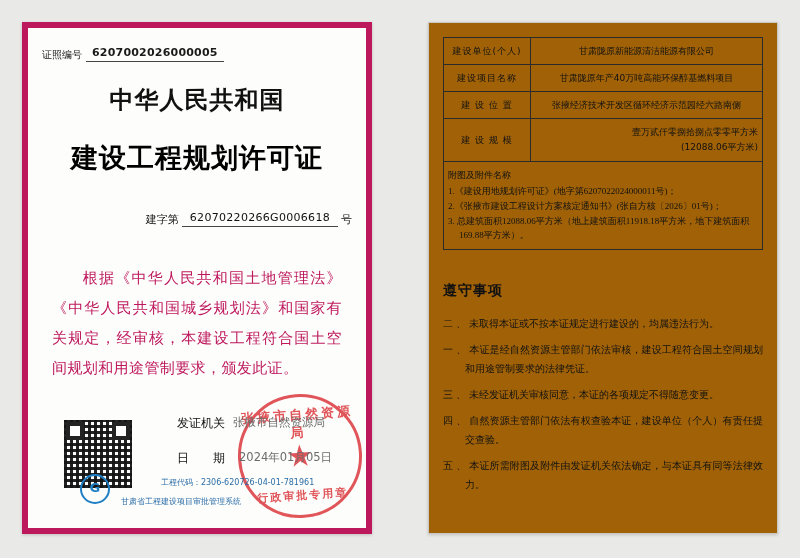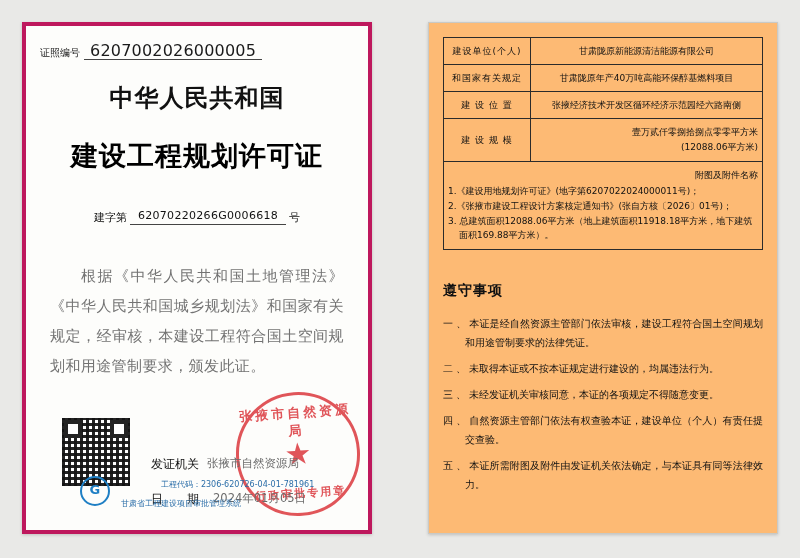--- a/index.html
+++ b/index.html
@@ -20,31 +20,31 @@
   }
 
   
   .cert-left {
     position: absolute;
     left: 22px;
     top: 22px;
     width: 350px;
     height: 512px;
     background: #fdfdfb;
-    border: 4px solid #be185d;
+    border: 6px solid #be185d;
     box-shadow: 0 1px 3px rgba(0,0,0,0.18);
     box-sizing: border-box;
   }
   .cert-right {
     position: absolute;
     left: 428px;
     top: 22px;
     width: 350px;
     height: 512px;
-    background: #fdba74;
+    background: #a16207;
     border: 1px solid #c9c9c5;
     box-shadow: 0 1px 3px rgba(0,0,0,0.18);
     box-sizing: border-box;
   }
 
   .lc-inner {
     position: absolute;
     left: 14px;
     top: 14px;
     right: 14px;
@@ -60,23 +60,24 @@
   }
   .cert-no-label {
     white-space: nowrap;
     margin-right: 4px;
     line-height: 14px;
   }
   .cert-no-value {
     flex: 0 0 auto;
     border-bottom: 1px solid #444;
     padding: 0 6px 1px 6px;
-    font-size: 16px;
+    font-size: 11px;
     line-height: 14px;
     letter-spacing: 0.2px;
+    font-weight: bold;
   }
 
   .title-country {
     text-align: center;
     font-size: 24px;
     font-weight: bold;
     letter-spacing: 1px;
     color: #111;
     margin-top: 22px;
     font-family: "DejaVu Sans", sans-serif;
@@ -86,54 +87,53 @@
     font-size: 27px;
     font-weight: bold;
     letter-spacing: 1px;
     color: #000;
     margin-top: 24px;
   }
 
   .jian-row {
     display: flex;
     align-items: flex-end;
-    justify-content: center;
+    justify-content: flex-end;
     margin-top: 34px;
     font-size: 11px;
     color: #111;
   }
   .jian-label { margin-right: 3px; line-height: 15px; }
   .jian-value {
     border-bottom: 1px solid #444;
     padding: 0 8px 1px 8px;
     font-size: 11px;
     line-height: 15px;
     letter-spacing: 0.3px;
   }
   .jian-suffix { margin-left: 3px; line-height: 15px; }
 
   .body-text {
     margin-top: 36px;
     padding: 0 10px;
     font-size: 15px;
     line-height: 30px;
-    color: #737373;
+    color: #be185d;
     text-align: justify;
     letter-spacing: 0.4px;
   }
   .body-text .indent { display: inline-block; width: 30px; }
 
   .sign-block {
     position: absolute;
-    left: 111px;
+    left: 135px;
     top: 372px;
     width: 215px;
     font-size: 12px;
     color: #111;
-    margin-top: 43px;
   }
   .sign-row {
     display: flex;
     align-items: flex-end;
     margin-bottom: 18px;
   }
   .sign-label {
     white-space: nowrap;
     margin-right: 4px;
     line-height: 16px;
@@ -286,26 +286,27 @@
   }
   td.val.scale {
     text-align: right;
     line-height: 15px;
   }
   td.attach {
     text-align: left;
     padding: 6px 7px 8px 7px;
     line-height: 15px;
   }
-  .attach-title { margin-bottom: 2px; text-align: right; }
+  .attach-title { margin-bottom: 2px; }
   .attach-list { margin: 0; padding: 0; list-style: none; }
   .attach-list li {
     text-indent: -11px;
     padding-left: 11px;
     margin-bottom: 1px;
+    font-family: Liberation Serif, serif;
   }
 
   .rules-title {
     margin-top: 32px;
     font-size: 14px;
     font-weight: bold;
     color: #111;
     letter-spacing: 1px;
     font-family: Liberation Mono, monospace;
   }
@@ -382,21 +383,21 @@
   <div class="cert-right">
     <div class="rc-inner">
 
       <table class="info">
         <tbody>
           <tr>
             <td class="lbl">建设单位(个人)</td>
             <td class="val">甘肃陇原新能源清洁能源有限公司</td>
           </tr>
           <tr>
-            <td class="lbl">和国家有关规定</td>
+            <td class="lbl">建设项目名称</td>
             <td class="val">甘肃陇原年产40万吨高能环保醇基燃料项目</td>
           </tr>
           <tr>
             <td class="lbl">建 设 位 置</td>
             <td class="val">张掖经济技术开发区循环经济示范园经六路南侧</td>
           </tr>
           <tr>
             <td class="lbl">建 设 规 模</td>
             <td class="val scale">
               <div>壹万贰仟零捌拾捌点零零平方米</div>
@@ -412,22 +413,22 @@
                 <li>3. 总建筑面积12088.06平方米（地上建筑面积11918.18平方米，地下建筑面积169.88平方米）。</li>
               </ul>
             </td>
           </tr>
         </tbody>
       </table>
 
       <div class="rules-title">遵守事项</div>
 
       <ul class="rules-list">
+        <li><span class="num">二、</span><span>未取得本证或不按本证规定进行建设的，均属违法行为。</span></li>
         <li><span class="num">一、</span><span>本证是经自然资源主管部门依法审核，建设工程符合国土空间规划和用途管制要求的法律凭证。</span></li>
-        <li><span class="num">二、</span><span>未取得本证或不按本证规定进行建设的，均属违法行为。</span></li>
         <li><span class="num">三、</span><span>未经发证机关审核同意，本证的各项规定不得随意变更。</span></li>
         <li><span class="num">四、</span><span>自然资源主管部门依法有权查验本证，建设单位（个人）有责任提交查验。</span></li>
         <li><span class="num">五、</span><span>本证所需附图及附件由发证机关依法确定，与本证具有同等法律效力。</span></li>
       </ul>
 
     </div>
   </div>
 
 </div>
 

